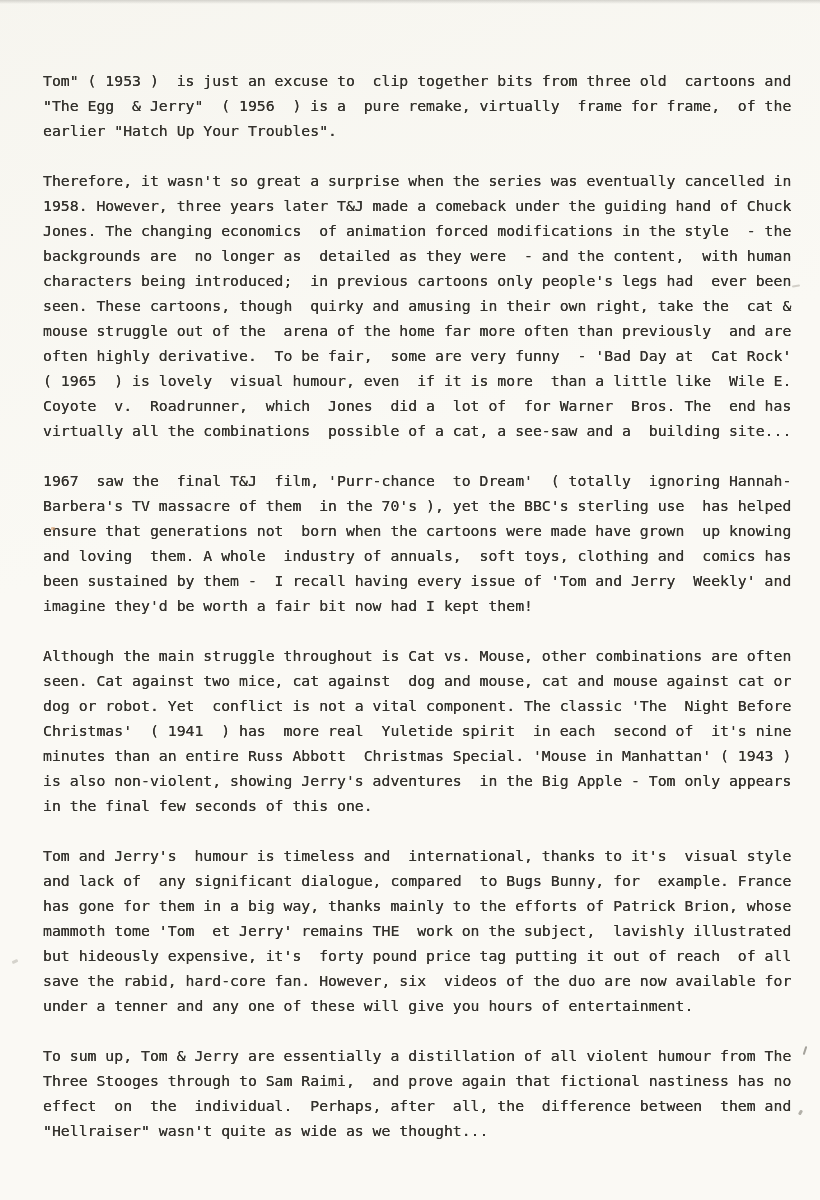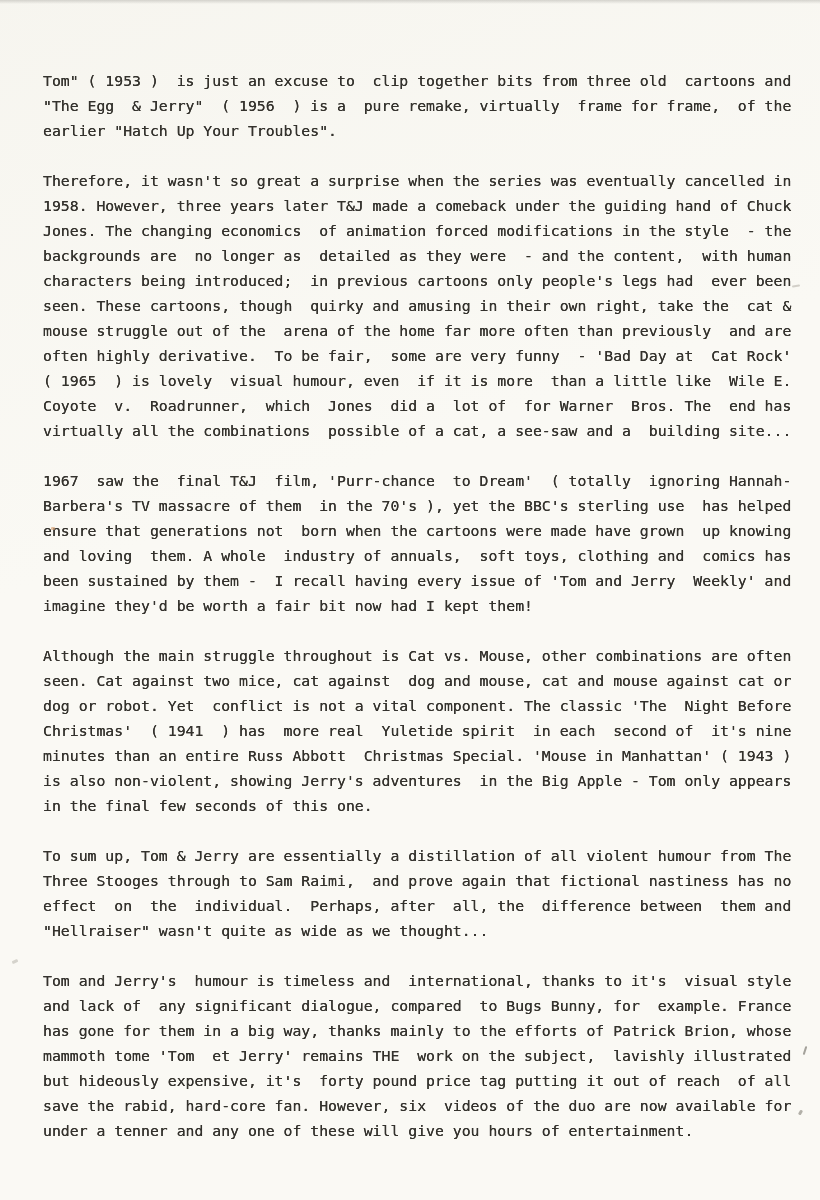--- a/index.html
+++ b/index.html
@@ -78,31 +78,31 @@
 and loving  them. A whole  industry of annuals,  soft toys, clothing and  comics has
 been sustained by them -  I recall having every issue of 'Tom and Jerry  Weekly' and
 imagine they'd be worth a fair bit now had I kept them!</p>
     <p>Although the main struggle throughout is Cat vs. Mouse, other combinations are often
 seen. Cat against two mice, cat against  dog and mouse, cat and mouse against cat or
 dog or robot. Yet  conflict is not a vital component. The classic 'The  Night Before
 Christmas'  ( 1941  ) has  more real  Yuletide spirit  in each  second of  it's nine
 minutes than an entire Russ Abbott  Christmas Special. 'Mouse in Manhattan' ( 1943 )
 is also non-violent, showing Jerry's adventures  in the Big Apple - Tom only appears
 in the final few seconds of this one.</p>
-    <p>To sum up, Tom &amp; Jerry are essentially a distillation of all violent humour from The
-Three Stooges through to Sam Raimi,  and prove again that fictional nastiness has no
-effect  on  the  individual.  Perhaps, after  all, the  difference between  them and
-"Hellraiser" wasn't quite as wide as we thought...</p>
     <p>Tom and Jerry's  humour is timeless and  international, thanks to it's  visual style
 and lack of  any significant dialogue, compared  to Bugs Bunny, for  example. France
 has gone for them in a big way, thanks mainly to the efforts of Patrick Brion, whose
 mammoth tome 'Tom  et Jerry' remains THE  work on the subject,  lavishly illustrated
 but hideously expensive, it's  forty pound price tag putting it out of reach  of all
 save the rabid, hard-core fan. However, six  videos of the duo are now available for
 under a tenner and any one of these will give you hours of entertainment.</p>
+    <p>To sum up, Tom &amp; Jerry are essentially a distillation of all violent humour from The
+Three Stooges through to Sam Raimi,  and prove again that fictional nastiness has no
+effect  on  the  individual.  Perhaps, after  all, the  difference between  them and
+"Hellraiser" wasn't quite as wide as we thought...</p>
   </article>
 
   <div class="speckle dash-right"></div>
   <div class="speckle dot-left"></div>
   <div class="speckle slash-right"></div>
   <div class="speckle comma-right"></div>
   <div class="speckle tiny-warm"></div>
 
 </div>
 

